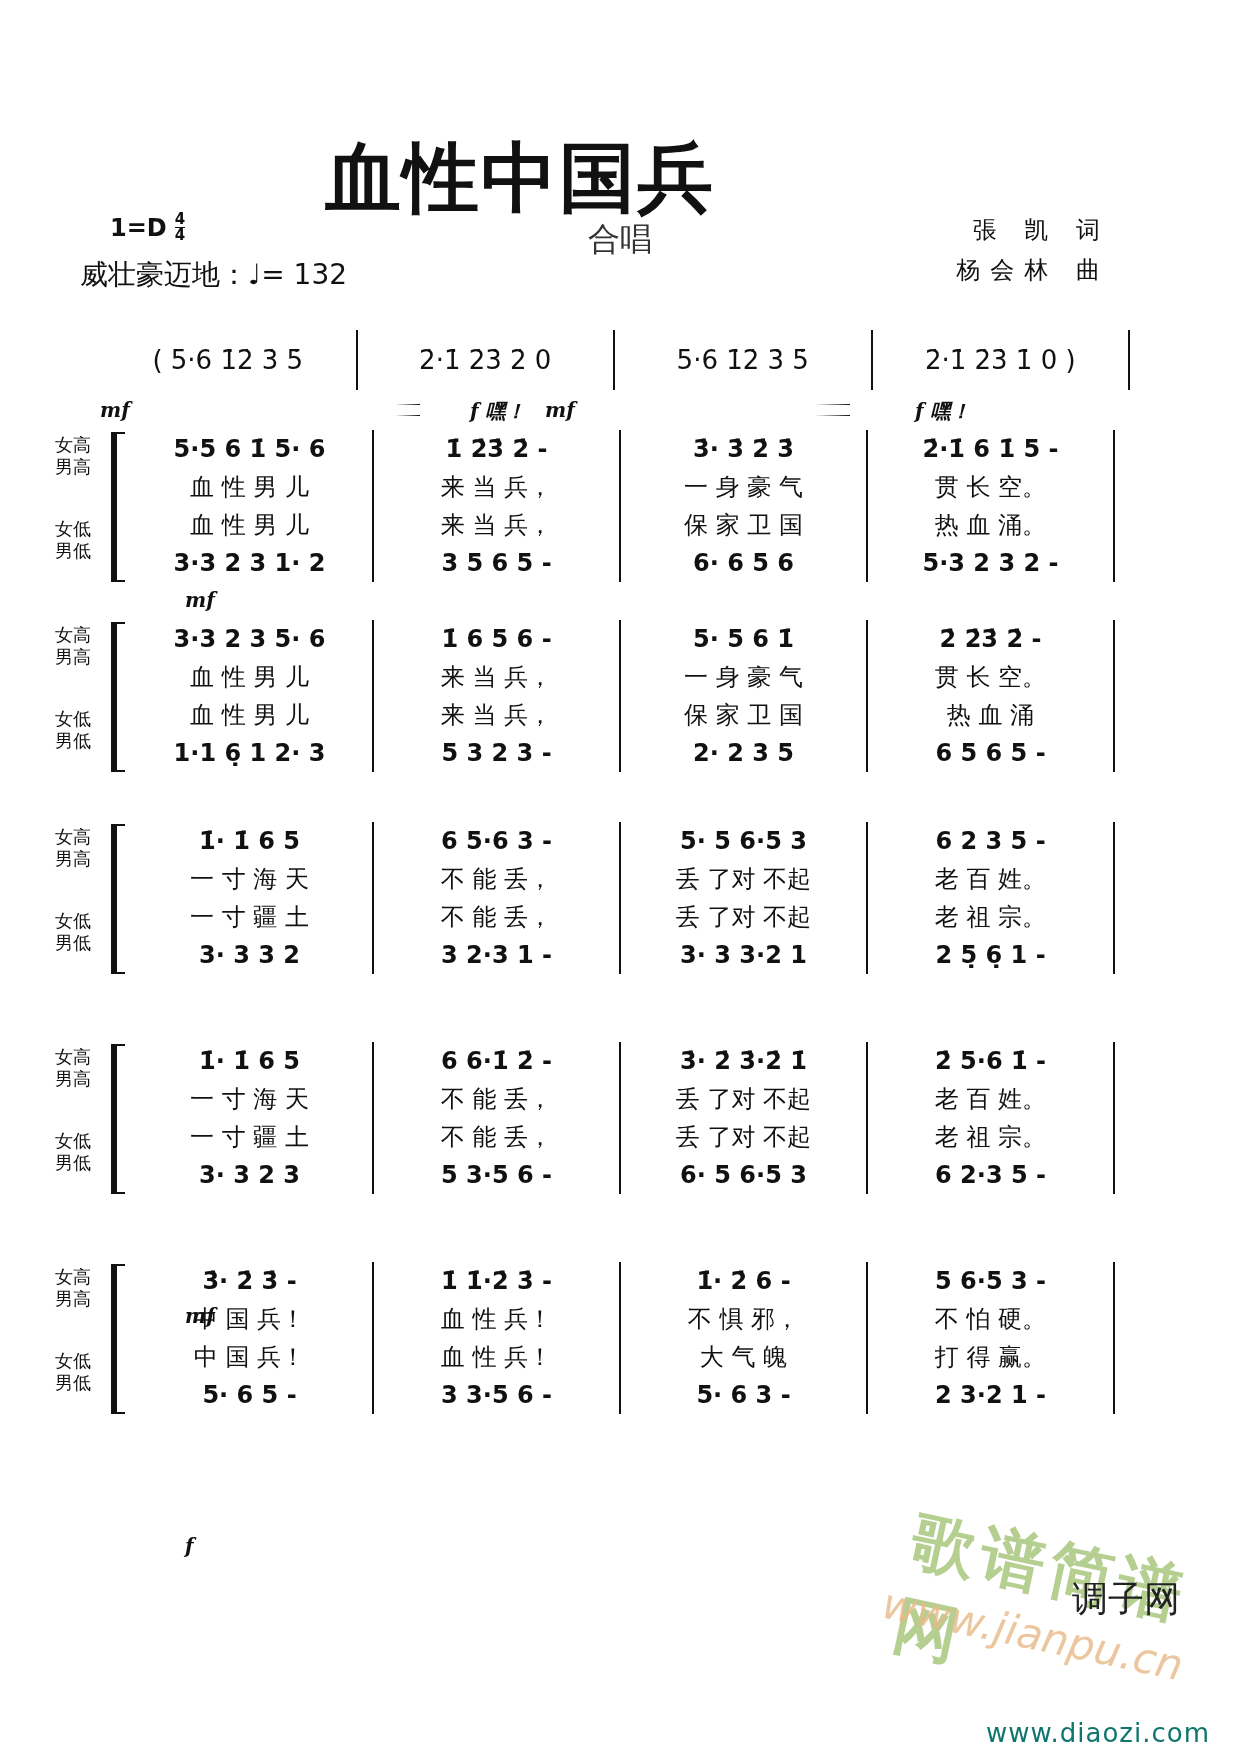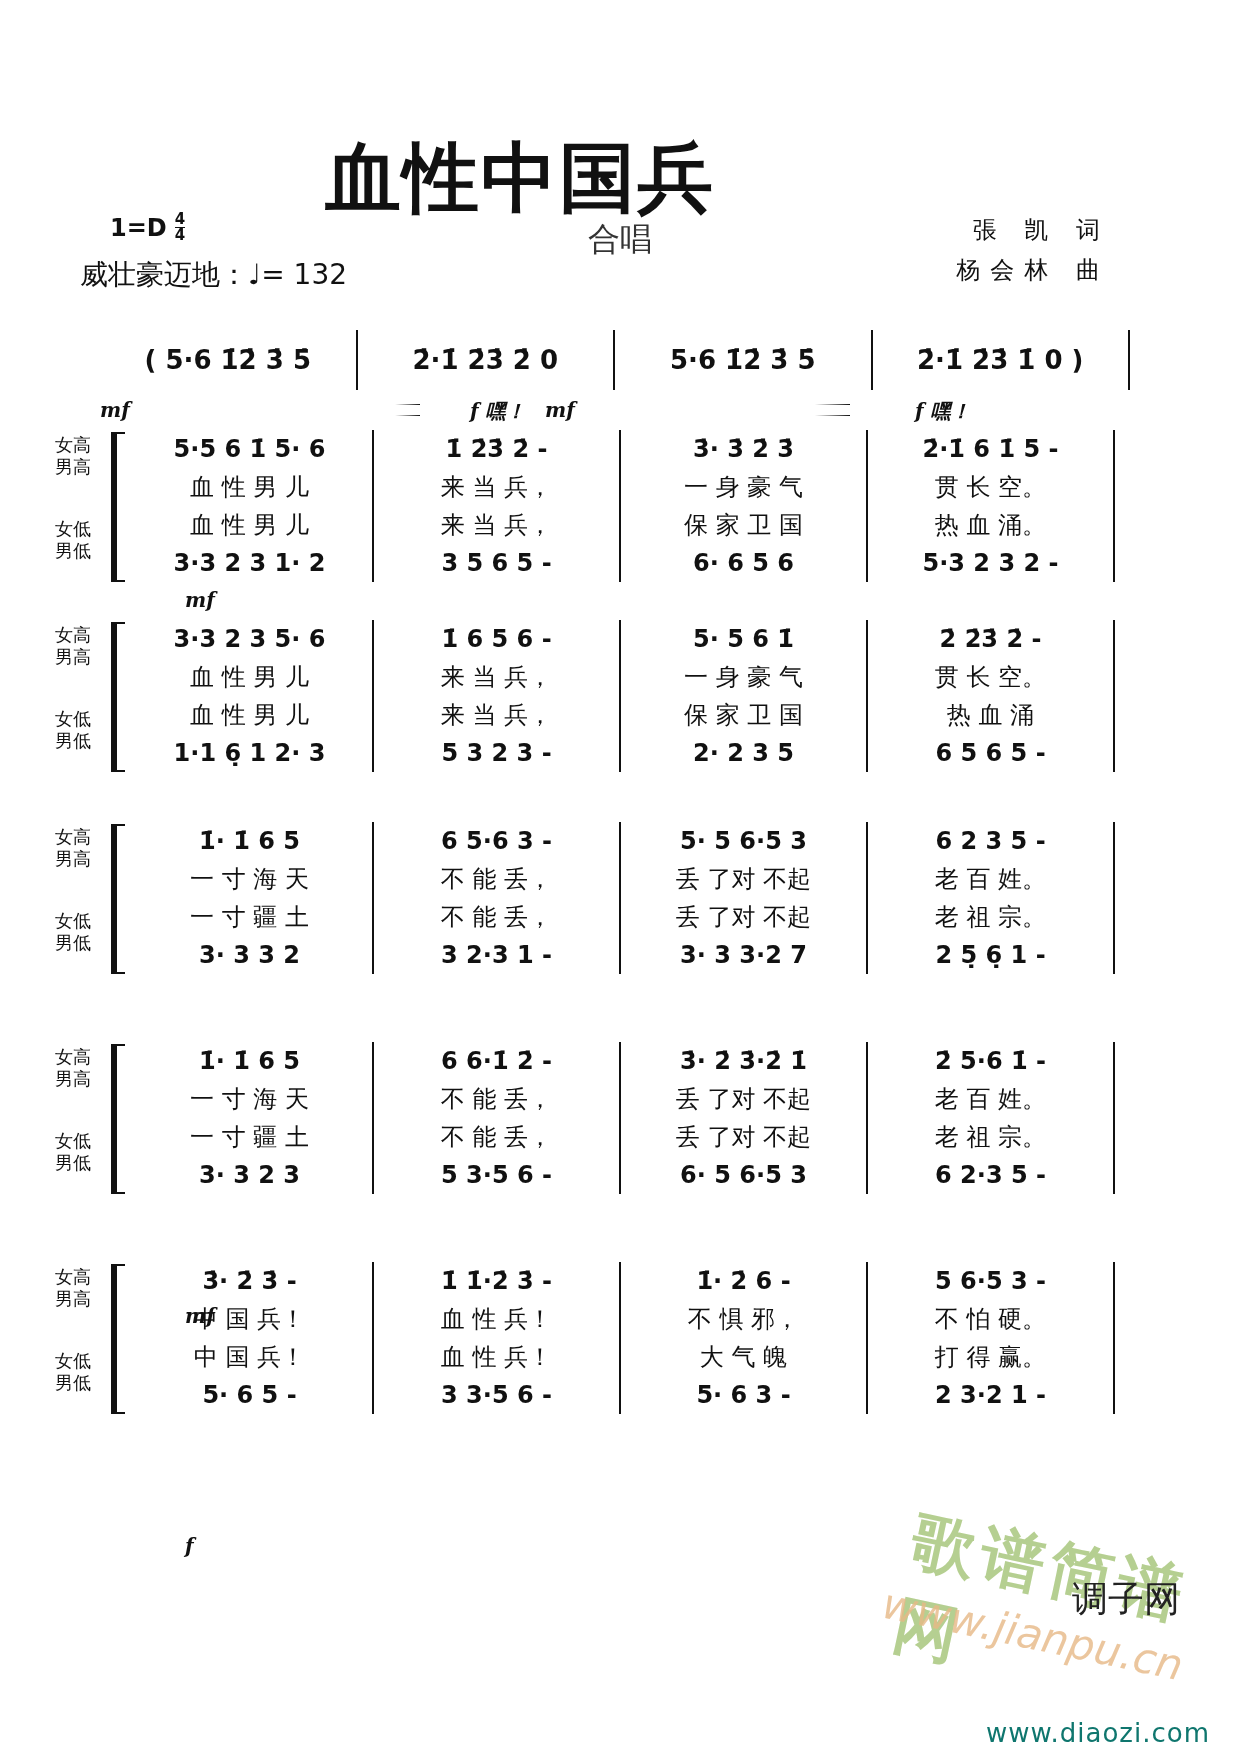--- a/index.html
+++ b/index.html
@@ -5,21 +5,21 @@
   html,body{margin:0;padding:0;background:#fff;}
   body{width:1240px;height:1753px;position:relative;overflow:hidden;font-family:"DejaVu Sans","Liberation Sans",sans-serif;color:#111;}
   .title{position:absolute;left:0;width:1040px;top:128px;text-align:center;font-size:76px;font-weight:bold;letter-spacing:2px;}
   .subtitle{position:absolute;left:0;width:1240px;top:218px;text-align:center;font-size:32px;color:#333;}
   .key{position:absolute;left:110px;top:212px;font-size:24px;font-weight:bold;display:flex;align-items:center;}
   .frac{display:inline-flex;flex-direction:column;align-items:center;font-size:15px;line-height:15px;margin-left:8px;}
   .frac span:first-child{border-bottom:1px solid #111;}
   .tempo{position:absolute;left:80px;top:256px;font-size:28px;}
   .credits{position:absolute;right:130px;top:210px;text-align:right;font-size:24px;line-height:40px;letter-spacing:10px;}
   .intro{position:absolute;left:100px;top:330px;width:1030px;}
-  .intro-row{display:flex;align-items:flex-end;height:60px;font-size:26px;font-weight:bold;}
+  .intro-row{display:flex;align-items:flex-end;height:60px;font-size:26px;font-weight:normal;}
   .dyn{font-family:"DejaVu Serif",serif;font-style:italic;font-weight:bold;font-size:20px;}
   .intro-dyn{position:absolute;top:68px;left:0;width:1030px;height:40px;font-size:22px;}
   .system{position:absolute;left:55px;width:1060px;}
   .labels{position:absolute;left:0;width:50px;font-size:18px;line-height:22px;}
   .brace{position:absolute;left:56px;width:8px;border-left:6px solid #111;border-top:2px solid #111;border-bottom:2px solid #111;}
   .rows{position:absolute;left:72px;right:0;}
   .row{display:flex;height:38px;align-items:center;font-size:24px;}
   .row.num{font-weight:bold;}
   .measure{display:flex;justify-content:space-around;align-items:center;flex:1;border-right:2px solid #111;height:100%;}
   .measure span{min-width:26px;text-align:center;}
@@ -264,21 +264,21 @@
         </div>
     </div>
     <div class="row num">
       <div class="measure">
           <span>3· 3 3 2</span>
         </div>
       <div class="measure">
           <span>3 2·3 1 -</span>
         </div>
       <div class="measure">
-          <span>3· 3 3·2 7</span>
+          <span>3· 3 3·2 1</span>
         </div>
       <div class="measure">
           <span>2 5̣ 6̣ 1 -</span>
         </div>
     </div>
   </div>
 </div>
 
 <div class="system" style="top:1042px;height:170px;">
   <div class="labels" style="top:4px;">

